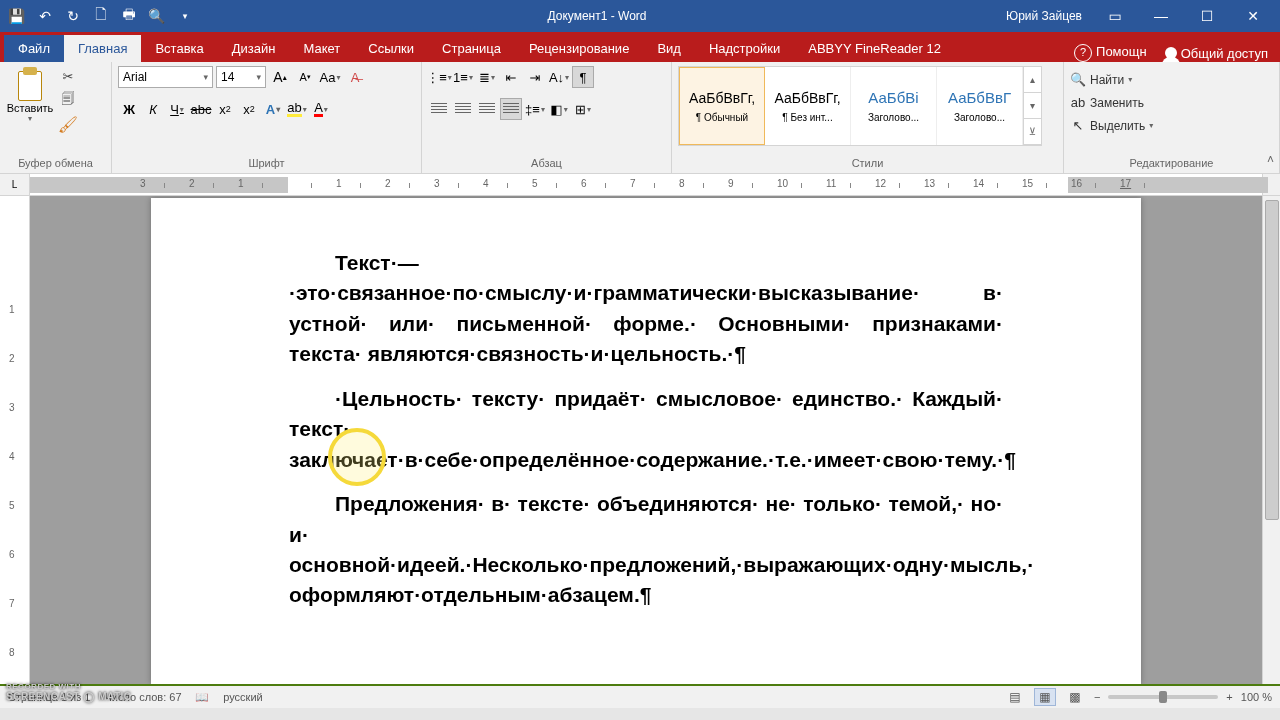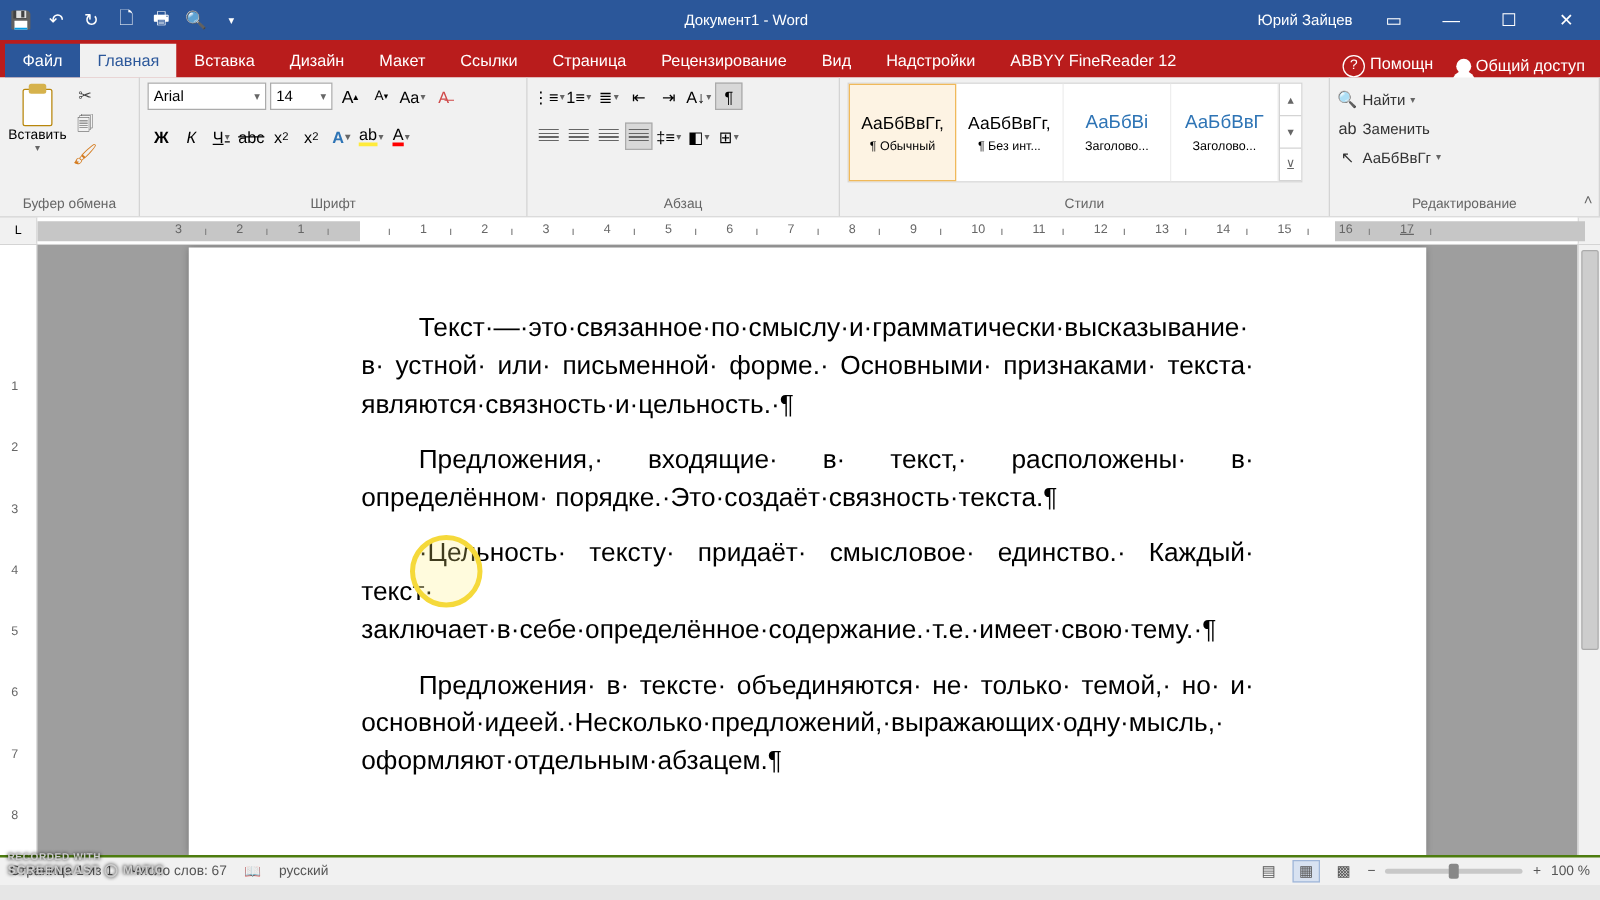--- a/index.html
+++ b/index.html
@@ -68,21 +68,21 @@
 .hruler .tick{position:absolute;top:4px;font-size:10px;}
 .hruler .minor{position:absolute;top:9px;width:1px;height:5px;background:#888;}
 .scrollbar-v{width:18px;background:#f1f1f1;border-left:1px solid #d4d4d4;}
 
 
 .docarea{display:flex;height:488px;background:#c0c0c0;}
 .vruler{width:30px;background:#fff;border-right:1px solid #d4d4d4;position:relative;font-size:10px;color:#666;}
 .vruler .vtick{position:absolute;left:9px;font-size:10px;}
 .canvas{flex:1;overflow:hidden;display:flex;justify-content:center;background:#9e9e9e;padding-top:2px;position:relative;}
 .page{width:990px;background:#fff;box-shadow:0 0 6px rgba(0,0,0,.3);padding:50px 138px 40px 138px;font-family:"Times New Roman",serif;font-size:21px;line-height:1.45;color:#000;text-align:justify;}
-.page p{margin-bottom:14px;text-indent:46px;}
+.page p{margin-bottom:14px;text-indent:46px;font-weight:bold;}
 .highlight-cursor{position:absolute;width:58px;height:58px;border:4px solid #f5d93a;border-radius:50%;background:rgba(255,240,120,.25);pointer-events:none;}
 .vscroll{width:18px;background:#f1f1f1;border-left:1px solid #d4d4d4;position:relative;}
 .vscroll .thumb{position:absolute;left:2px;width:14px;background:#cdcdcd;border:1px solid #aaa;border-radius:2px;}
 
 
 .statusbar{height:24px;background:#f1f1f1;border-top:2px solid #4d7c0f;display:flex;align-items:center;font-size:11px;color:#555;padding:0 8px;gap:14px;}
 .statusbar .right{margin-left:auto;display:flex;align-items:center;gap:8px;}
 .view-btn{width:22px;height:18px;display:flex;align-items:center;justify-content:center;border:1px solid transparent;font-size:12px;}
 .view-btn.active{background:#d8e2f1;border-color:#9fb6d8;}
 .zoom-slider{width:110px;height:4px;background:#c8c8c8;position:relative;border-radius:2px;}
@@ -275,21 +275,21 @@
           <span class="ico">🔍</span>
           <span>Найти</span> 
           <span style="font-size:8px;color:#666">▾</span>
         </div>
       <div class="erow">
           <span class="ico">ab</span>
           <span>Заменить</span>
         </div>
       <div class="erow">
           <span class="ico">↖</span>
-          <span>АаБбВвГг</span> 
+          <span>Выделить</span> 
           <span style="font-size:8px;color:#666">▾</span>
         </div>
     </div>
     <div class="group-label">Редактирование</div>
   </div>
   <div class="collapse-ribbon">˄</div>
 </div>
 
 <div class="ruler-row">
   <div class="ruler-corner">L</div>
@@ -350,21 +350,20 @@
       <div class="vtick" style="top: 206px;">3</div>
       <div class="vtick" style="top: 255px;">4</div>
       <div class="vtick" style="top: 304px;">5</div>
       <div class="vtick" style="top: 353px;">6</div>
       <div class="vtick" style="top: 402px;">7</div>
       <div class="vtick" style="top: 451px;">8</div>
     </div>
   <div class="canvas">
     <div class="page">
       <p>Текст·—·это·связанное·по·смыслу·и·грамматически·высказывание· в· устной· или· письменной· форме.· Основными· признаками· текста· являются·связность·и·цельность.·¶</p>
-      <p>Предложения,· входящие· в· текст,· расположены· в· определённом· порядке.·Это·создаёт·связность·текста.¶</p>
       <p>·Цельность· тексту· придаёт· смысловое· единство.· Каждый· текст· заключает·в·себе·определённое·содержание.·т.е.·имеет·свою·тему.·¶</p>
       <p>Предложения· в· тексте· объединяются· не· только· темой,· но· и· основной·идеей.·Несколько·предложений,·выражающих·одну·мысль,· оформляют·отдельным·абзацем.¶</p>
     </div>
     <div class="highlight-cursor" style="left:298px;top:232px;"></div>
   </div>
   <div class="vscroll">
     <div class="thumb" style="top:4px;height:320px;"></div>
   </div>
 </div>
 

